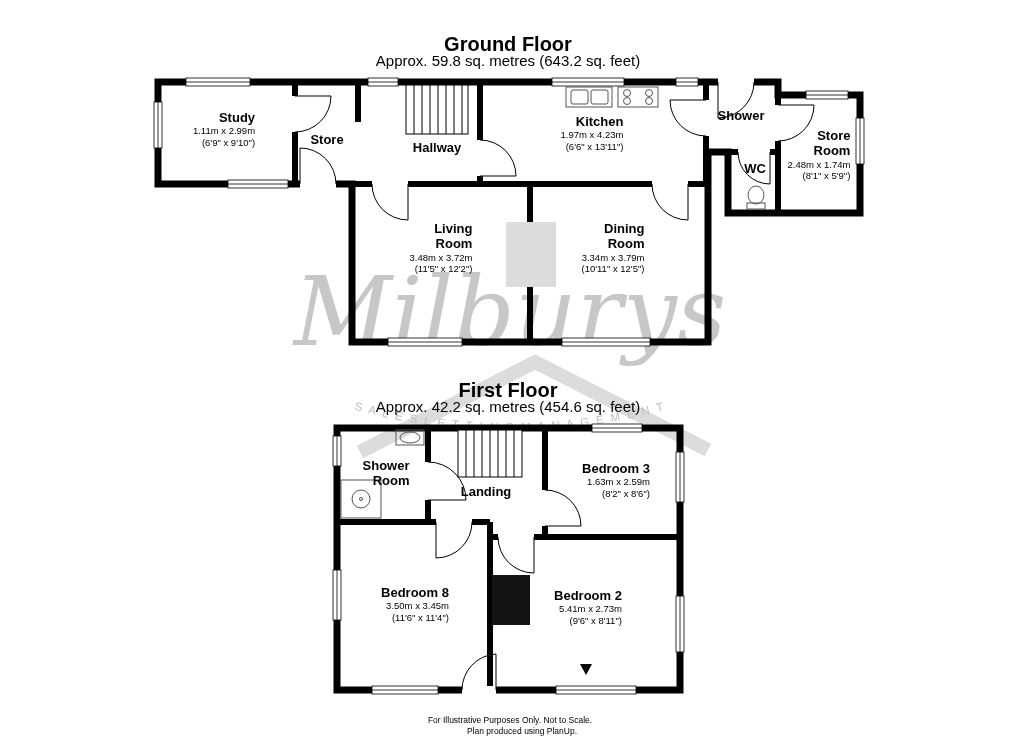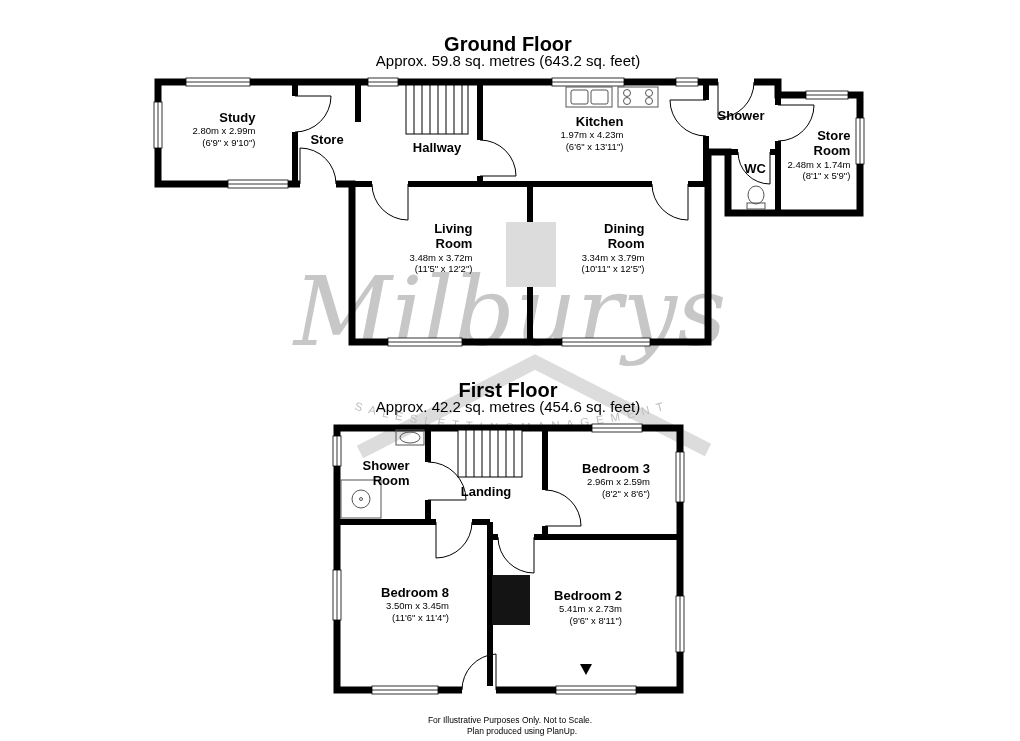--- a/index.html
+++ b/index.html
@@ -194,21 +194,21 @@
 
       <polygon points="580,664 592,664 586,675" fill="#000" stroke="none"></polygon>
     </g>
   </svg>
 
   <div class="floor-title" style="left:508px;top:33px">Ground Floor</div>
   <div class="floor-area" style="left:508px;top:52px">Approx. 59.8 sq. metres (643.2 sq. feet)</div>
 
   <div class="room-label" style="left:224px;top:110px">
     <div class="room-name">Study</div>
-    <div class="room-dims">2.80m x 2.99m</div>
+    <div class="room-dims">1.11m x 2.99m</div>
     <div class="room-dims">(6'9" x 9'10")</div>
   </div>
   <div class="room-label" style="left:327px;top:132px">
     <div class="room-name">Store</div>
   </div>
   <div class="room-label" style="left:437px;top:140px">
     <div class="room-name">Hallway</div>
   </div>
   <div class="room-label" style="left:592px;top:114px">
     <div class="room-name">Kitchen</div>
@@ -245,21 +245,21 @@
 
   <div class="room-label" style="left:386px;top:458px">
     <div class="room-name">Shower
 Room</div>
   </div>
   <div class="room-label" style="left:486px;top:484px">
     <div class="room-name">Landing</div>
   </div>
   <div class="room-label" style="left:616px;top:461px">
     <div class="room-name">Bedroom 3</div>
-    <div class="room-dims">2.96m x 2.59m</div>
+    <div class="room-dims">1.63m x 2.59m</div>
     <div class="room-dims">(8'2" x 8'6")</div>
   </div>
   <div class="room-label" style="left:415px;top:585px">
     <div class="room-name">Bedroom 8</div>
     <div class="room-dims">3.50m x 3.45m</div>
     <div class="room-dims">(11'6" x 11'4")</div>
   </div>
   <div class="room-label" style="left:588px;top:588px">
     <div class="room-name">Bedroom 2</div>
     <div class="room-dims">5.41m x 2.73m</div>

